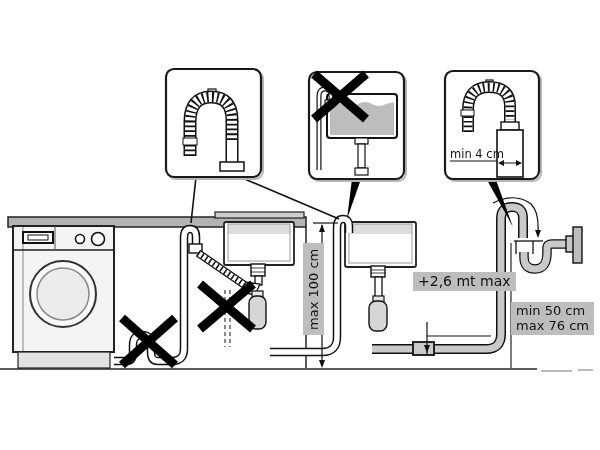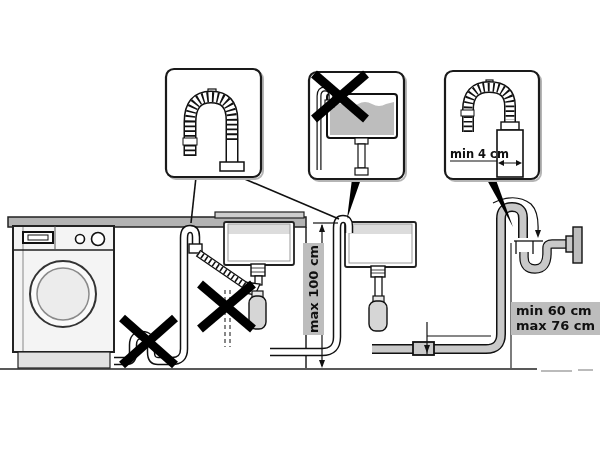--- a/index.html
+++ b/index.html
@@ -1,19 +1,19 @@
 <!DOCTYPE html>
 <html><head>
 <meta charset="utf-8">
 <style>
   html,body{margin:0;padding:0;background:#fff;}
   .stage{position:relative;width:600px;height:450px;background:#fff;overflow:hidden;
          font-family:"DejaVu Sans","Liberation Sans",sans-serif;}
   .stage svg{position:absolute;left:0;top:0;z-index:1;}
-  .lbl{position:absolute;z-index:2;color:#111;font-weight:bold;white-space:nowrap;}
+  .lbl{position:absolute;z-index:2;color:#111;font-weight:normal;white-space:nowrap;}
   .lbl-gray{background:#bdbdbd;}
   #lbl-min4{left:450px;top:147px;font-size:11.5px;}
   #lbl-max100{left:303px;top:243px;width:21px;height:92px;font-size:13px;
               display:flex;align-items:center;justify-content:center;
               writing-mode:vertical-rl;transform:rotate(180deg);}
   #lbl-ext{left:413px;top:272px;font-size:14px;padding:1px 5px 2px 5px;}
   #lbl-standpipe{left:511px;top:302px;font-size:13px;line-height:15px;padding:1px 5px 2px 5px;}
 </style>
 </head>
 <body>
@@ -207,18 +207,19 @@
       <line x1="503" y1="163" x2="517" y2="163" stroke="#111" stroke-width="1"></line>
       <polygon points="498,163 504,160 504,166" fill="#111"></polygon>
       <polygon points="522,163 516,160 516,166" fill="#111"></polygon>
     </g>
   </g>
 
 </svg>
 
 <div class="lbl" id="lbl-min4">min 4 cm</div>
 <div class="lbl lbl-gray" id="lbl-max100">max 100 cm</div>
+<div class="lbl lbl-gray" id="lbl-ext">+2,6 mt max</div>
 <div class="lbl lbl-gray" id="lbl-standpipe">
-  <div>min 60 cm</div>
+  <div>min 50 cm</div>
   <div>max 76 cm</div>
 </div>
 
 </div>
 
 </body></html>

